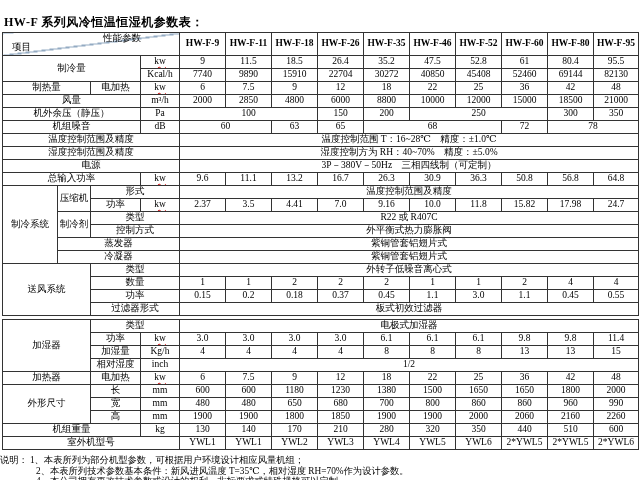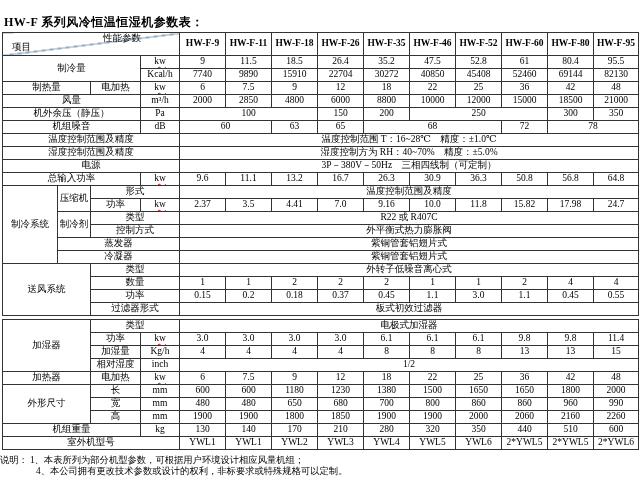--- a/index.html
+++ b/index.html
@@ -376,14 +376,15 @@
         <td>YWL6</td>
         <td>2*YWL5</td>
         <td>2*YWL5</td>
         <td>2*YWL6</td>
       </tr>
     </tbody>
 </table>
 
 <div id="notes">
   <div class="note-line first"><span class="note-prefix">说明：</span><span>1、本表所列为部分机型参数，可根据用户环境设计相应风量机组；</span></div>
+  <div class="note-line"><span>2、本表所列技术参数基本条件：新风进风温度 T=35℃，相对湿度 RH=70%作为设计参数。</span></div>
   <div class="note-line"><span>4、本公司拥有更改技术参数或设计的权利，非标要求或特殊规格可以定制。</span></div>
 </div>
 
 </body></html>

